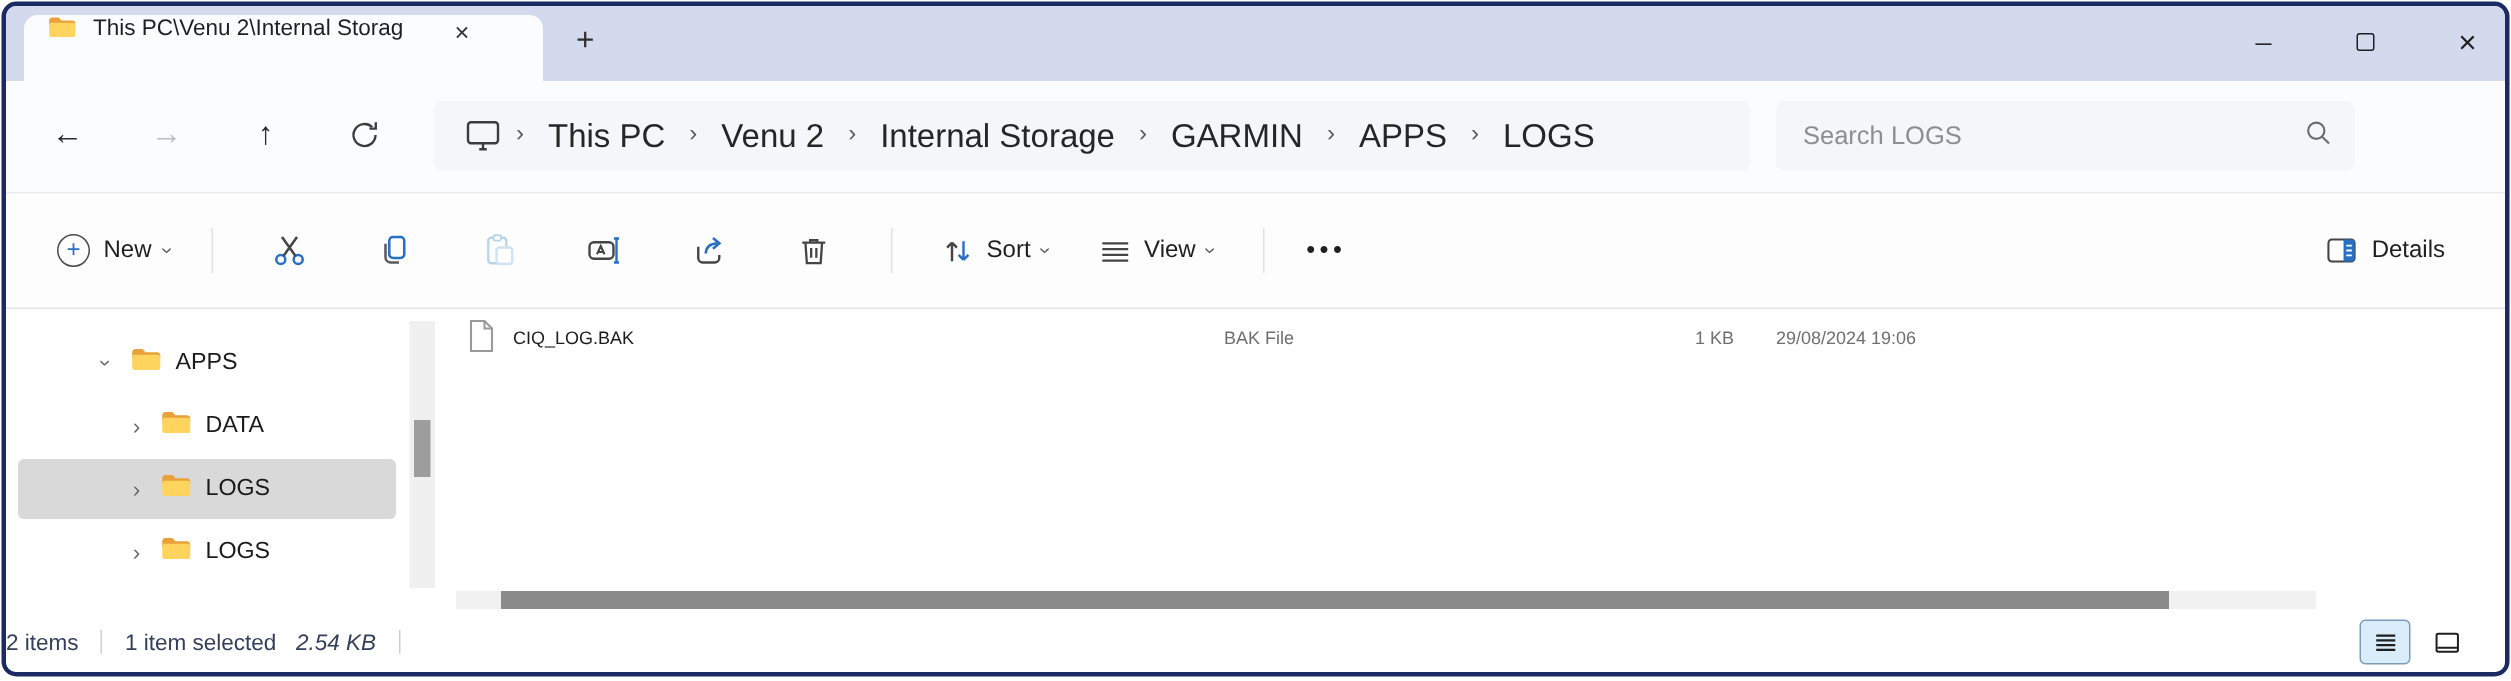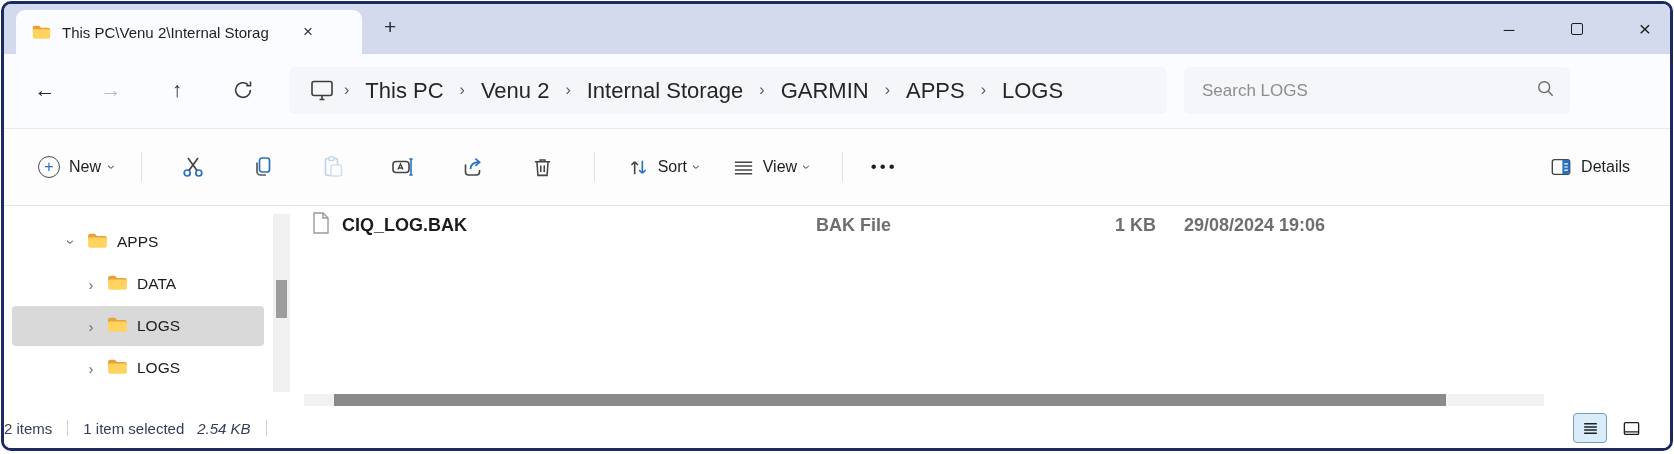--- a/index.html
+++ b/index.html
@@ -3,21 +3,21 @@
 <meta charset="utf-8">
 <style>
   * { margin:0; padding:0; box-sizing:border-box; font-family:"Liberation Sans","DejaVu Sans",sans-serif; }
   html,body { width:1674px; height:454px; background:#fff; overflow:hidden; }
   .window { position:absolute; left:1px; top:1px; width:1672px; height:450px;
             border:3px solid #1c2a63; border-radius:10px; background:#fff; overflow:hidden; }
 
   
   .tabbar { position:absolute; left:0; top:0; right:0; height:50px; background:#d4daee; }
   .tab { position:absolute; left:12px; top:6px; width:346px; height:44px; background:#fafcff;
-         border-radius:9px 9px 0 0; display:flex; align-items:center; padding:0 8px 0 16px; gap:11px; }
+         border-radius:9px 9px 0 0; display:flex; padding:0 8px 0 16px; gap:11px; }
   .tab-folder { flex:0 0 auto; display:flex; }
   .tab-label { flex:1; font-size:15px; color:#1f1f1f; white-space:nowrap; overflow:hidden; max-width:222px; }
   .tab-close { font-size:17px; color:#333; padding:2px 8px; border-radius:4px; cursor:default; }
   .newtab { position:absolute; left:372px; top:9px; font-size:21px; color:#2f2f2f; padding:2px 8px; }
   .wincontrols { position:absolute; right:14px; top:0; height:50px; display:flex; align-items:center; gap:46px; }
   .winbtn { font-size:15px; color:#1f1f1f; width:22px; text-align:center; }
   .maxbox { display:inline-block; width:12px; height:12px; border:1.4px solid #1f1f1f; border-radius:2px; }
   .winclose { font-size:21px; }
 
   
@@ -66,21 +66,21 @@
   .vscroll { position:absolute; left:269px; top:8px; width:17px; height:178px; background:#f0f0f0; }
   .vscroll .thumb { position:absolute; left:3px; top:66px; width:11px; height:38px; background:#9d9d9d; }
 
   .main { position:absolute; left:294px; top:0; right:4px; height:186px; }
   .listheader, .row { display:grid; grid-template-columns:500px 242px 126px 246px auto; align-items:center; }
   .listheader { height:40px; margin-top:6px; color:#4a556e; font-size:15.5px; position:relative; }
   .hcell { position:relative; height:100%; display:flex; align-items:center; padding-left:18px; }
   .hcell.first { padding-left:36px; }
   .hcell:not(.last)::after { content:''; position:absolute; right:0; top:7px; bottom:7px; width:1px; background:#e7e7e7; }
   .sort-caret { position:absolute; left:287px; top:-5px; }
-  .row { height:38px; font-size:18px; color:#6f6f6f; position:relative;font-weight:bold; }
+  .row { height:38px; font-size:12px; color:#6f6f6f; position:relative; }
   .row .name-cell { display:flex; align-items:center; gap:12px; padding-left:14px; color:#1c1c1c; }
   .row .type-cell, .row .mod-cell { padding-left:18px; }
   .row .size-cell { text-align:right; padding-right:10px; }
   .row.selected { background:#cde8ff; box-shadow:inset 0 0 0 2px #3e93d4; }
 
   .hscroll { position:absolute; left:300px; top:390px; width:1240px; height:12px; background:#f1f1f1; }
   .hscroll .thumb { position:absolute; left:30px; top:0; width:1112px; height:12px; background:#8a8a8a; }
 
   
   .statusbar { position:absolute; left:0; right:0; bottom:0; height:40px; background:#fff;

